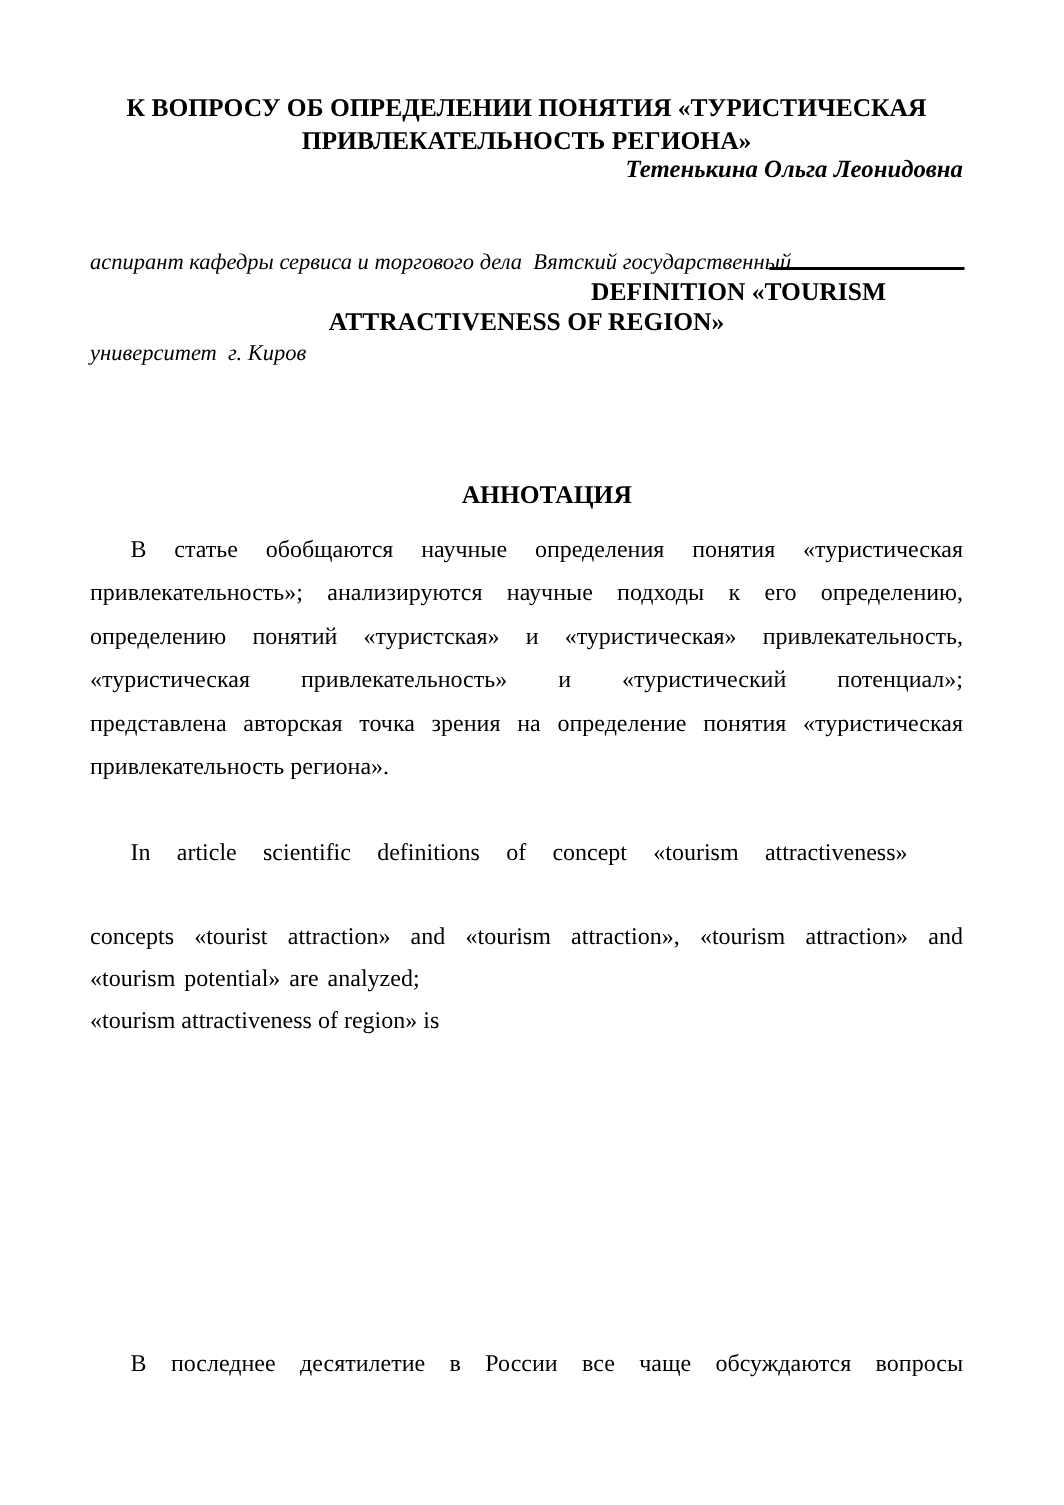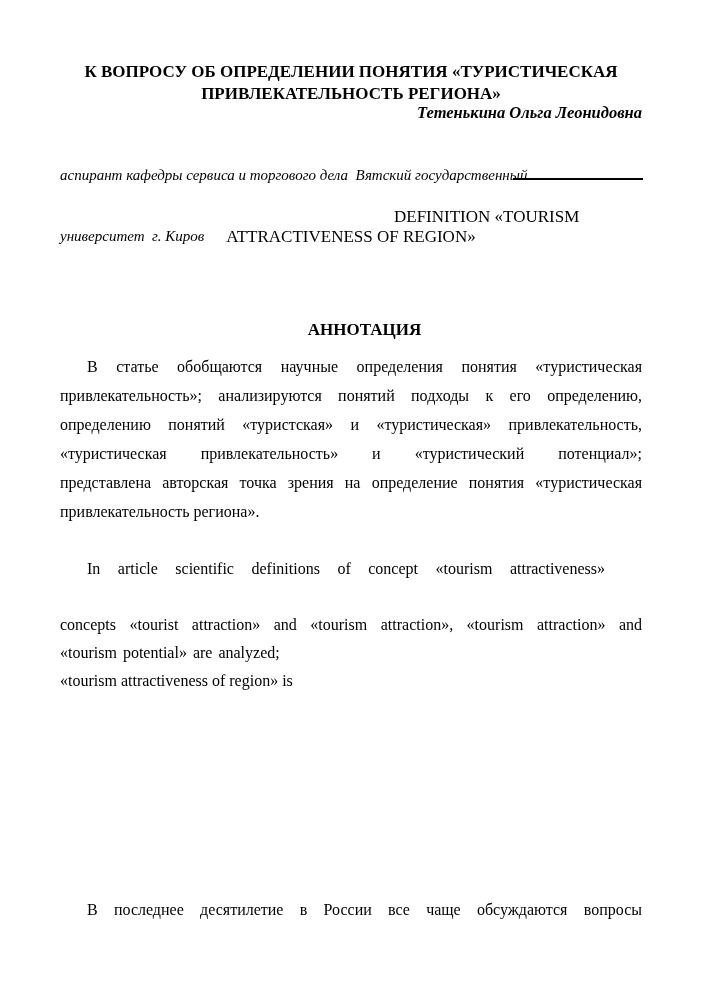--- a/index.html
+++ b/index.html
@@ -17,21 +17,21 @@
   .title-ru .line { white-space:nowrap; }
 
   .author { top:103px; font-size:16.5px; font-weight:bold; font-style:italic;
             line-height:20.5px; text-align:right; white-space:pre; }
 
   .affiliation { top:123.5px; font-size:15px; font-style:italic;
                  line-height:20.5px; text-align:left; white-space:pre; }
 
   .rule { position:absolute; left:513px; top:178px; width:130px; height:2px; background:#000; }
 
-  .title-en { top:207px; font-size:17px; font-weight:normal; line-height:19.5px; }
+  .title-en { top:185px; font-size:17px; font-weight:bold; line-height:19.5px; }
   .title-en .l1 { padding-left:334px; white-space:nowrap; }
   .title-en .l2 { text-align:center; white-space:nowrap; }
 
   .annot-head { top:320px; font-size:17px; font-weight:bold; text-align:center; padding-left:27px; box-sizing:border-box; }
 
   .para { font-size:16px; }
   .ru-para   { top:352px; line-height:29px; }
   .en-para   { top:555px; line-height:28px; }
   .keywords  { top:725px; line-height:29px; }
   .body-start{ top:895px; line-height:29px; }
@@ -64,21 +64,21 @@
 
   <div class="block title-en">
     <div class="l1">DEFINITION «TOURISM</div>
     <div class="l2">ATTRACTIVENESS OF REGION»</div>
   </div>
 
   <div class="block annot-head">АННОТАЦИЯ</div>
 
   <div class="block para ru-para">
     <div class="j ind">В статье обобщаются научные определения понятия «туристическая</div>
-    <div class="j">привлекательность»; анализируются понятий подходы к его определению,</div>
+    <div class="j">привлекательность»; анализируются научные подходы к его определению,</div>
     <div class="j">определению понятий «туристская» и «туристическая» привлекательность,</div>
     <div class="j">«туристическая привлекательность» и «туристический потенциал»;</div>
     <div class="j">представлена авторская точка зрения на определение понятия «туристическая</div>
     <div>привлекательность региона».</div>
   </div>
 
   <div class="block para en-para">
     <div class="j ind narrow">In article scientific definitions of concept «tourism attractiveness»</div>
     <div class="blank"></div>
     <div class="j">concepts «tourist attraction» and «tourism attraction», «tourism attraction» and</div>

